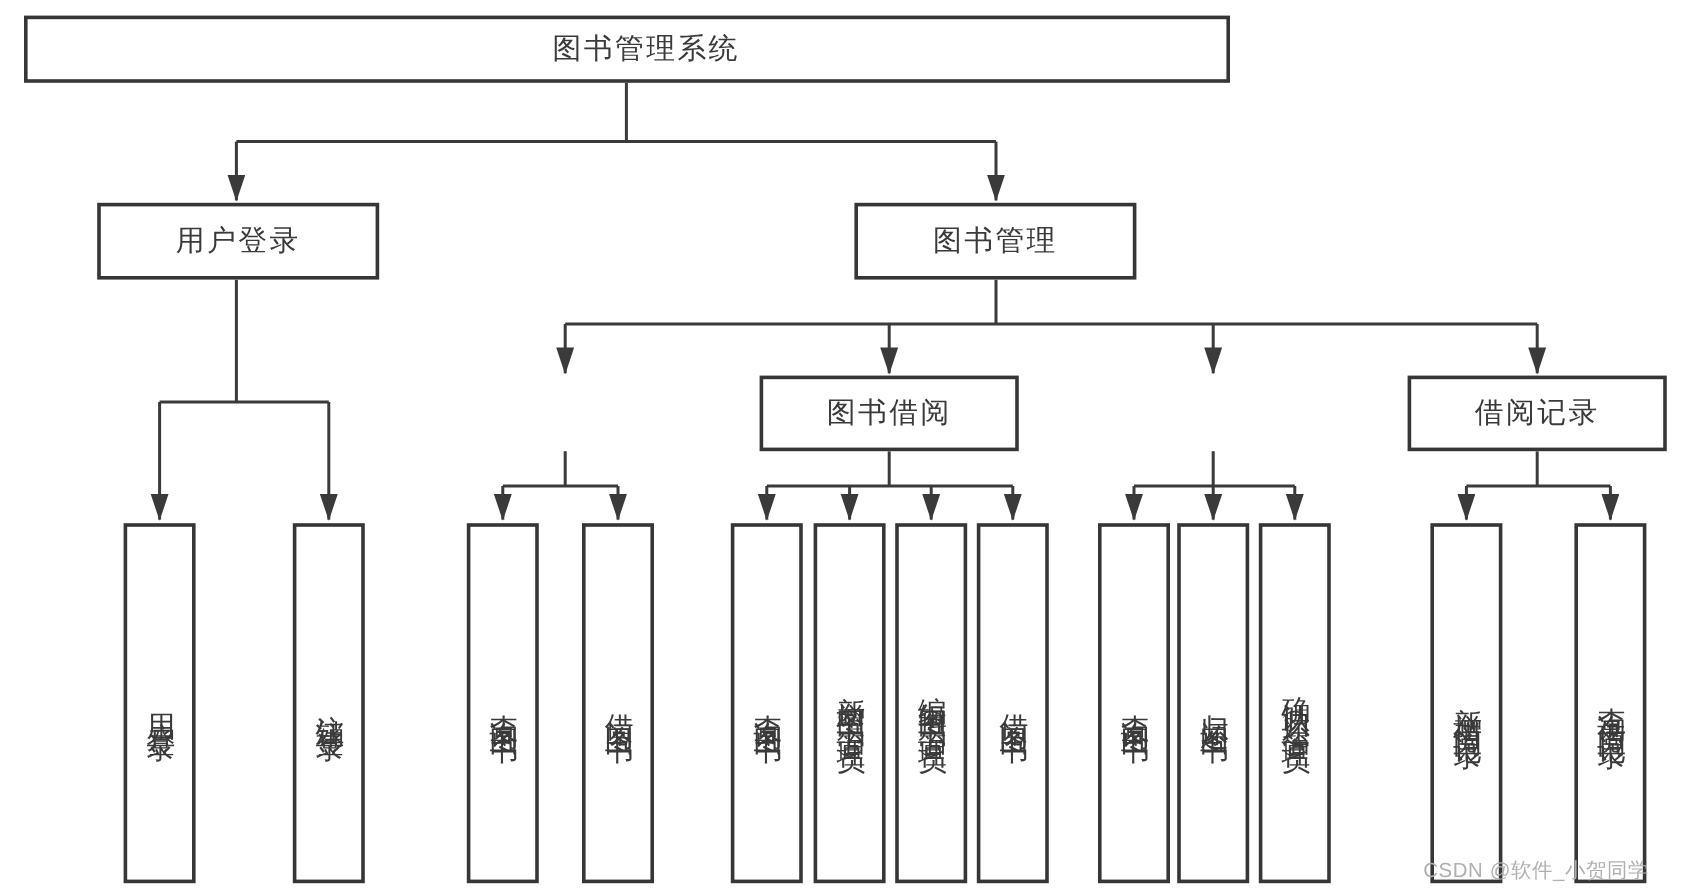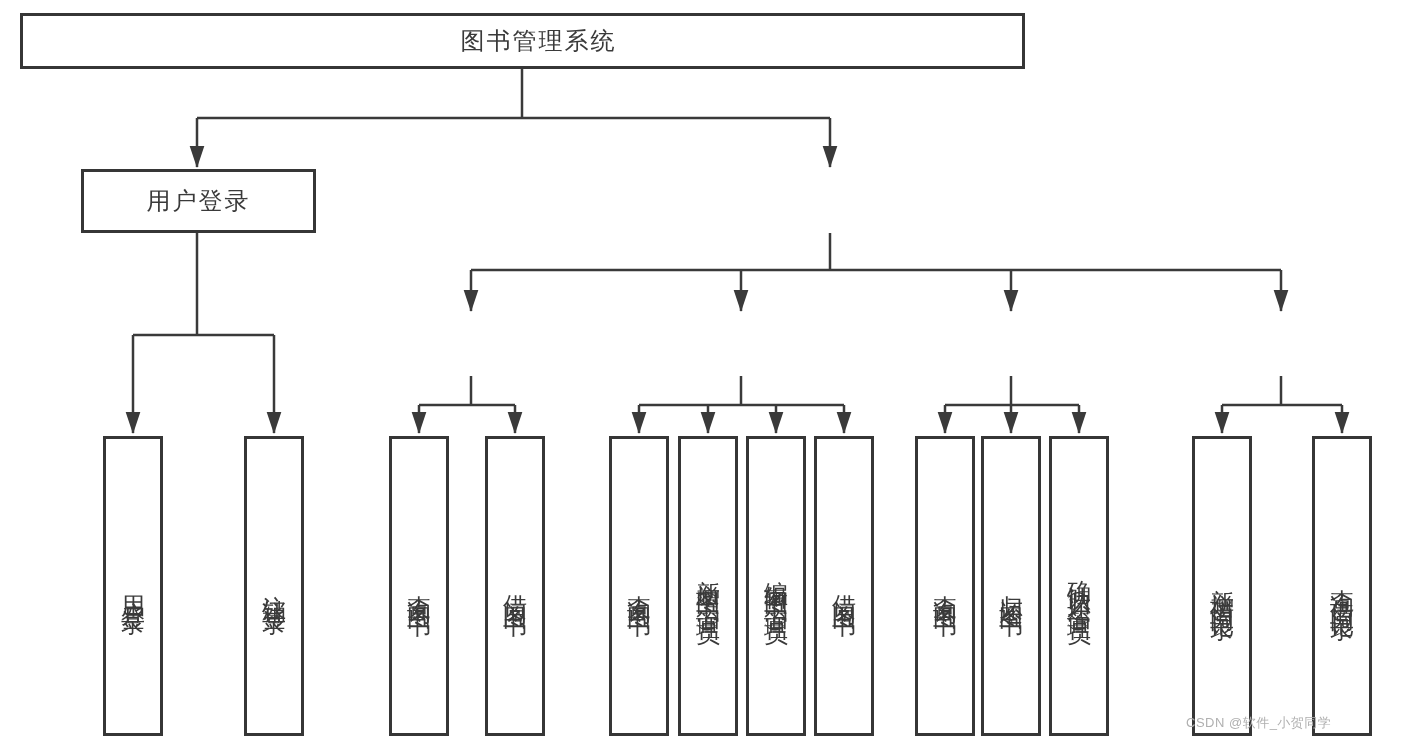--- a/index.html
+++ b/index.html
@@ -41,21 +41,21 @@
     writing-mode: vertical-rl;
     text-orientation: mixed;
     letter-spacing: 6px;
     font-size: 24px;
     padding-top: 4px;
   }
   .watermark {
     position: absolute;
     left: 1186px;
     top: 714px;
-    font-size: 13px;
+    font-size: 17px;
     letter-spacing: 0.5px;
     color: #b0b0b0;
     z-index: 5;
     white-space: nowrap;
   }
 </style>
 </head>
 <body>
 
 <div class="stage">
@@ -106,21 +106,24 @@
       <path d="M1281 376 V405"></path>
       <path d="M1222 405 H1342"></path>
       <path d="M1222 405 V433" marker-end="url(#arrow)"></path>
       <path d="M1342 405 V433" marker-end="url(#arrow)"></path>
     </g>
   </svg>
 
   <div class="box root">图书管理系统</div>
 
   <div class="box lvl2" style="left:81px">用户登录</div>
+  <div class="box lvl2" style="left:712px">图书管理</div>
 
+  <div class="box lvl3" style="left:633px">图书借阅</div>
+  <div class="box lvl3" style="left:1173px">借阅记录</div>
 
   <div class="box leaf" style="left:103px">用户登录</div>
   <div class="box leaf" style="left:244px">注销登录</div>
 
   <div class="box leaf" style="left:389px">查询图书</div>
   <div class="box leaf" style="left:485px">借阅图书</div>
 
   <div class="box leaf" style="left:609px">查询图书</div>
   <div class="box leaf" style="left:678px">新增图书（管理员）</div>
   <div class="box leaf" style="left:746px">编辑图书（管理员）</div>

